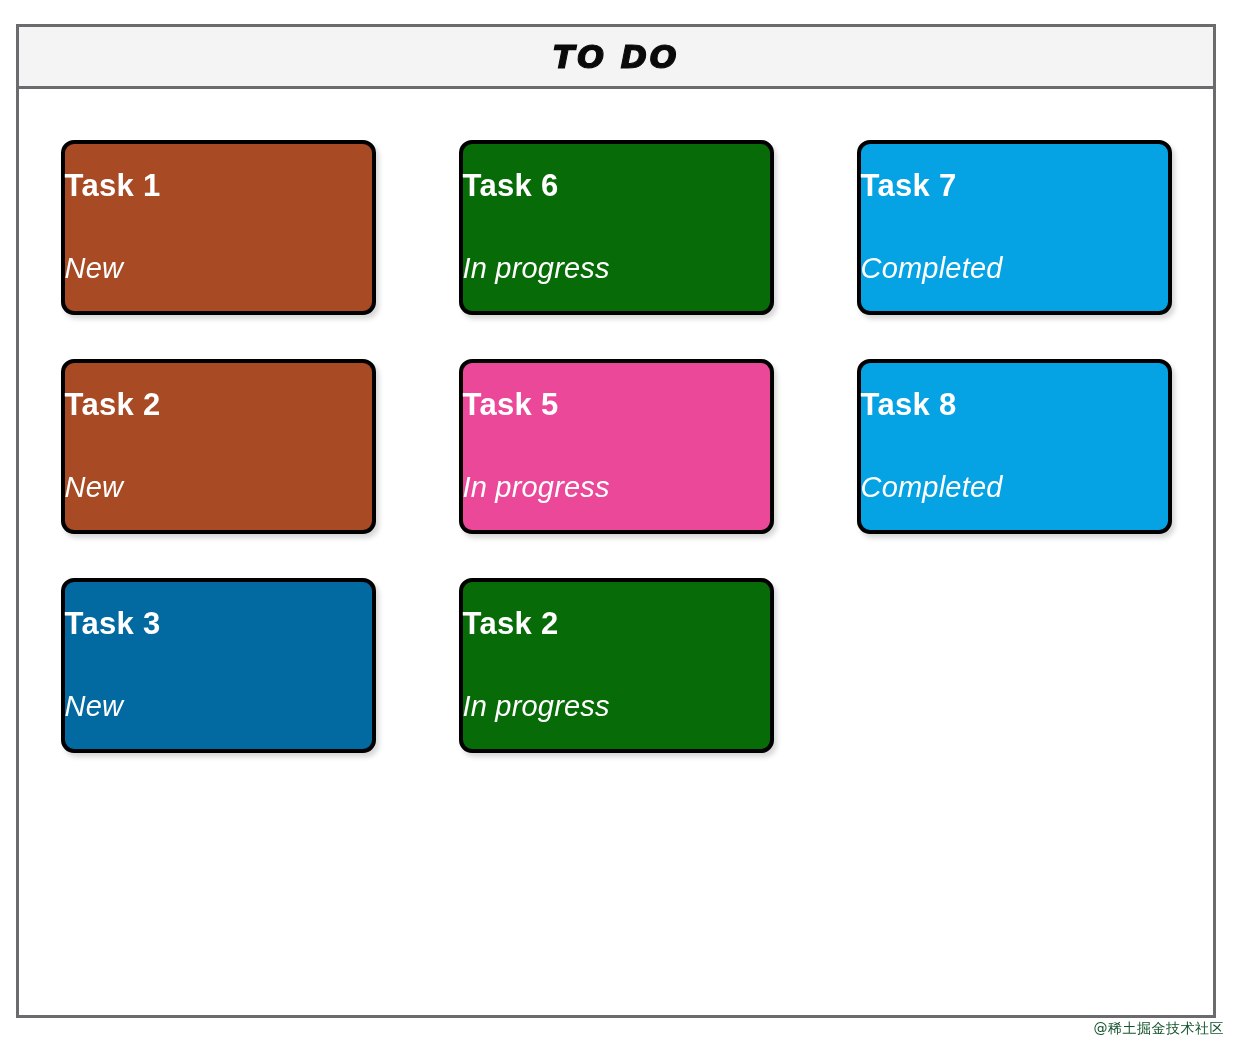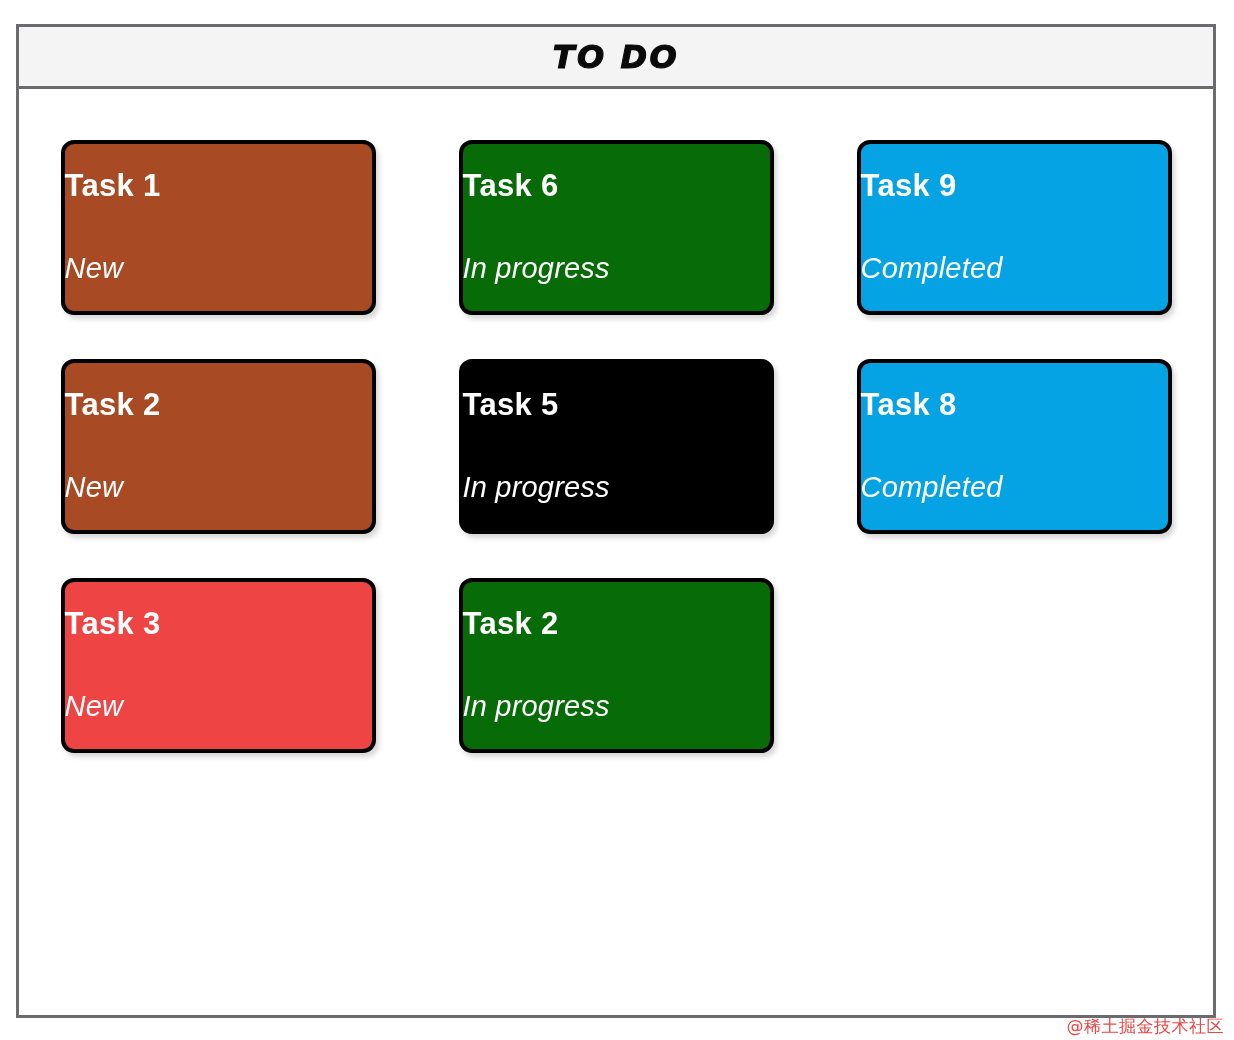--- a/index.html
+++ b/index.html
@@ -102,22 +102,22 @@
     line-height: 1.15;
     letter-spacing: 0.2px;
   }
 
   
   #watermark {
     position: absolute;
     right: 10px;
     bottom: 2px;
     font-family: "DejaVu Sans", sans-serif;
-    font-size: 17px;
-    color: #ef4444;
+    font-size: 14px;
+    color: #14532d;
     letter-spacing: 0.5px;
     user-select: none;
     white-space: nowrap;
   }
 </style>
 </head>
 <body>
 
 <div id="board">
 
@@ -131,44 +131,44 @@
 
     <div class="lane">
       <div class="card" style="background: rgb(168, 74, 36);">
         <div class="card-title">Task 1</div>
         <div class="card-status">New</div>
       </div>
       <div class="card" style="background: rgb(168, 74, 36);">
         <div class="card-title">Task 2</div>
         <div class="card-status">New</div>
       </div>
-      <div class="card" style="background: #ef4444;">
+      <div class="card" style="background: #0369a1;">
         <div class="card-title">Task 3</div>
         <div class="card-status">New</div>
       </div>
     </div>
 
     <div class="lane">
       <div class="card" style="background: rgb(7, 107, 7);">
         <div class="card-title">Task 6</div>
         <div class="card-status">In progress</div>
       </div>
-      <div class="card" style="background: #000000;">
+      <div class="card" style="background: #ec4899;">
         <div class="card-title">Task 5</div>
         <div class="card-status">In progress</div>
       </div>
       <div class="card" style="background: rgb(7, 107, 7);">
         <div class="card-title">Task 2</div>
         <div class="card-status">In progress</div>
       </div>
     </div>
 
     <div class="lane">
       <div class="card" style="background: rgb(5, 162, 228);">
-        <div class="card-title">Task 9</div>
+        <div class="card-title">Task 7</div>
         <div class="card-status">Completed</div>
       </div>
       <div class="card" style="background: rgb(5, 162, 228);">
         <div class="card-title">Task 8</div>
         <div class="card-status">Completed</div>
       </div>
     </div>
 
   </div>
 </div>

